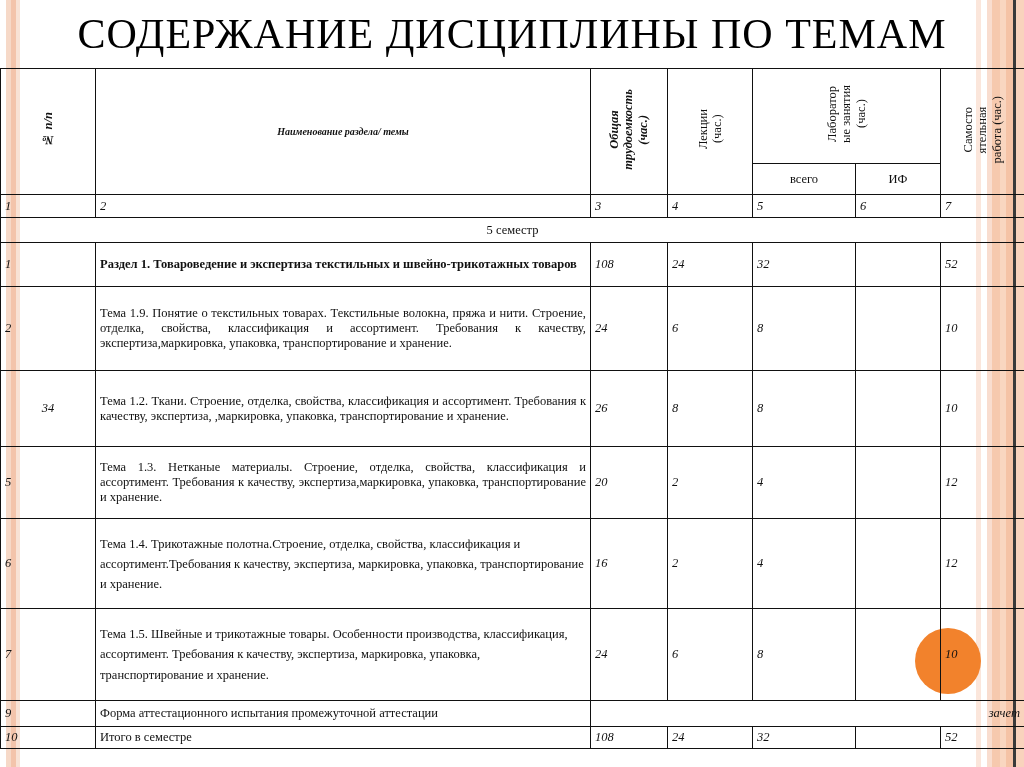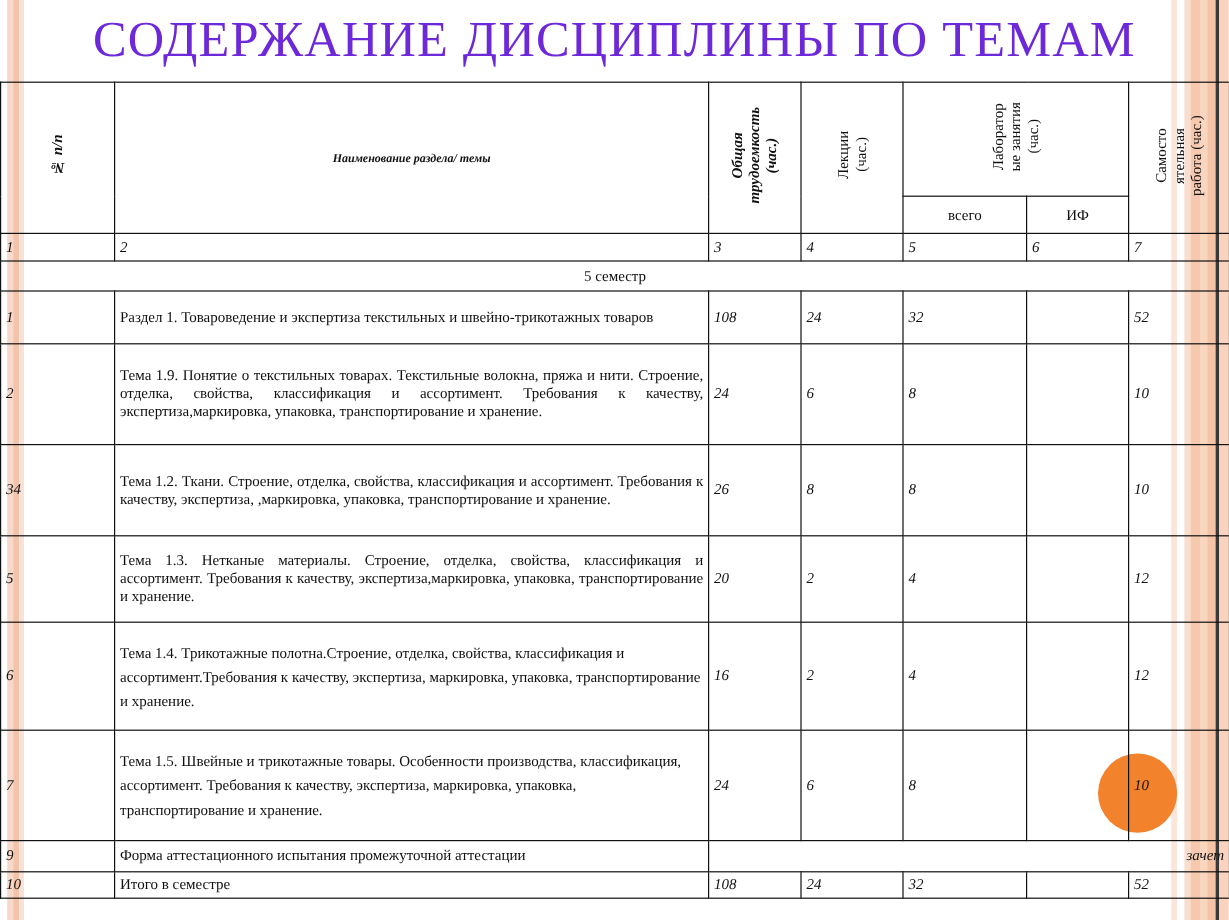--- a/index.html
+++ b/index.html
@@ -30,21 +30,21 @@
   
   .title-bar{
     position:absolute;left:0;top:0;width:1024px;height:68px;
     display:flex;align-items:center;justify-content:center;
     z-index:3;
   }
   .title-text{
     font-family:"Liberation Serif","DejaVu Serif",serif;
     font-size:42px;
     letter-spacing:1px;
-    color:#6d28d9;
+    color:#000000;
     text-transform:uppercase;
     white-space:nowrap;
     font-weight:400;
   }
 
   
   .tbl-wrap{
     position:absolute;left:0;top:68px;width:1024px;
     z-index:2;
   }
@@ -84,23 +84,23 @@
   .hdr-bold-it{font-weight:bold;font-style:italic;}
   .hdr-plain{font-weight:400;font-style:normal;}
 
   .lab-head{height:90px;text-align:center;vertical-align:middle;}
   .lab-sub{height:26px;text-align:center;font-size:14px;padding-left:5px;}
 
   .numrow td{height:18px;font-style:italic;font-weight:bold;font-size:14px;text-align:left;padding-left:4px;}
   .sem-row td{height:20px;text-align:center;font-weight:bold;font-size:14px;}
 
   .idx{text-align:left;font-style:italic;font-weight:bold;font-size:15px;padding-left:4px;vertical-align:middle;}
-  .idx-center{text-align:left;margin-top:15px;}
+  .idx-center{text-align:center;margin-top:15px;}
   .name{text-align:justify;font-size:13.5px;line-height:1.18;vertical-align:middle;padding:4px 6px;}
-  .name.bold{font-weight:normal;}
+  .name.bold{font-weight:bold;}
   .num{text-align:left;font-style:italic;font-weight:bold;font-size:14px;padding-left:6px;vertical-align:middle;}
 
   .zachet{text-align:right;font-style:italic;font-weight:bold;font-size:14px;}
   .itog{font-weight:bold;font-size:14px;}
 
   
   .ellipse{
     position:absolute;
     left:915px;top:628px;
     width:66px;height:66px;

